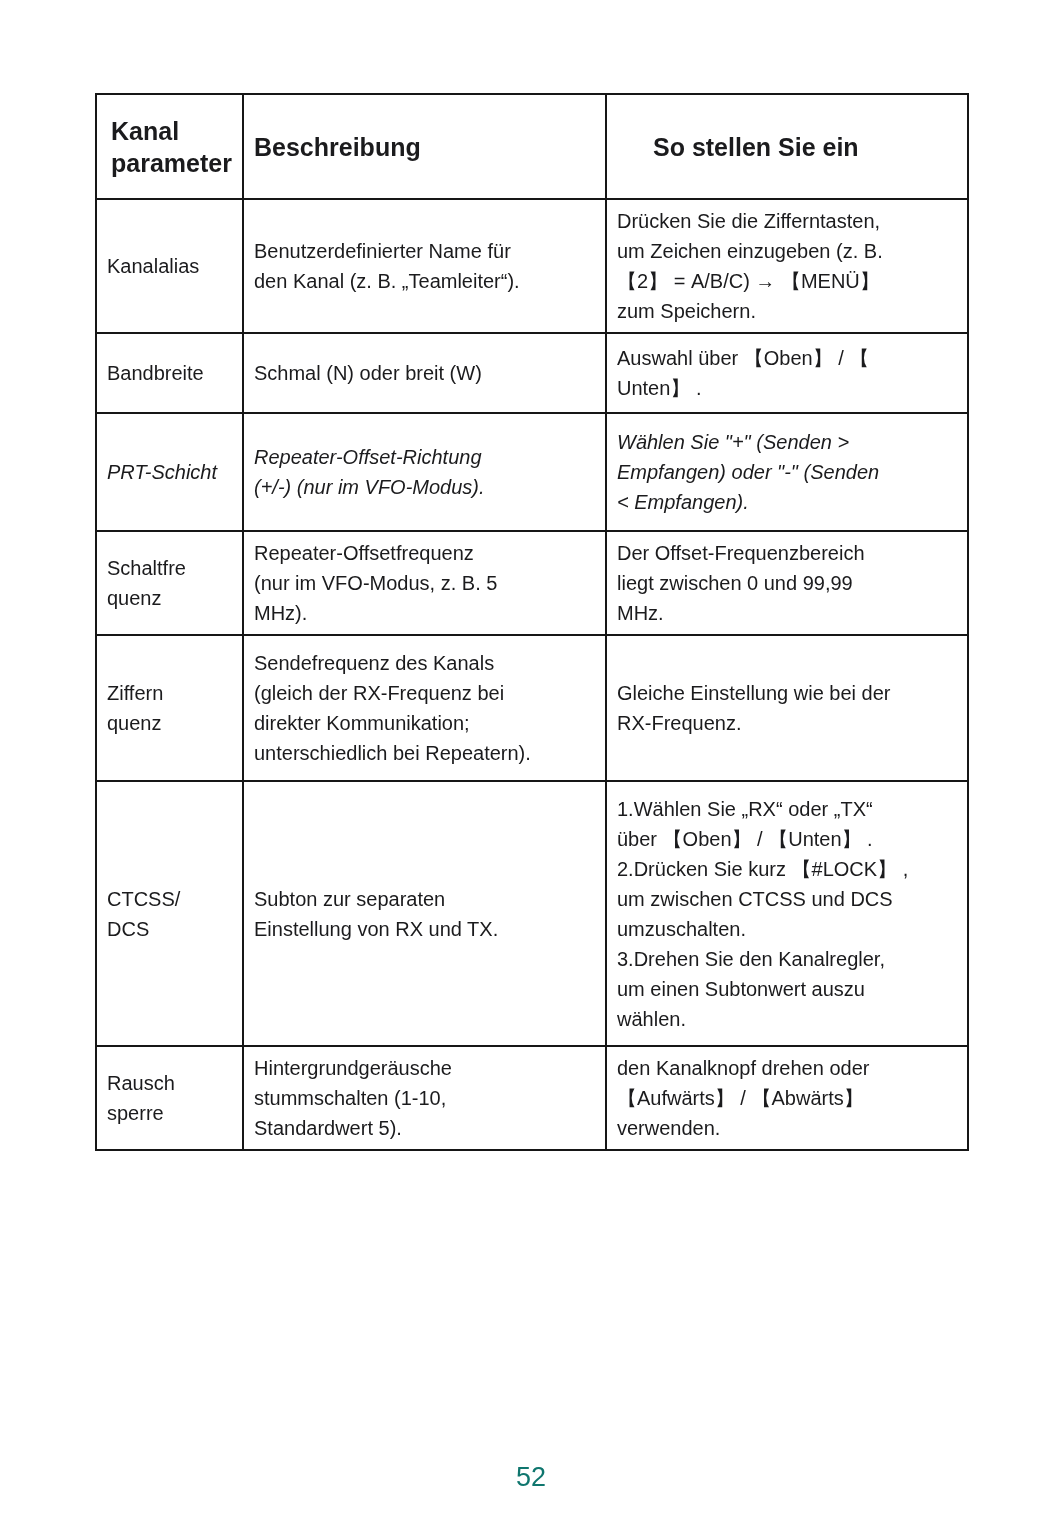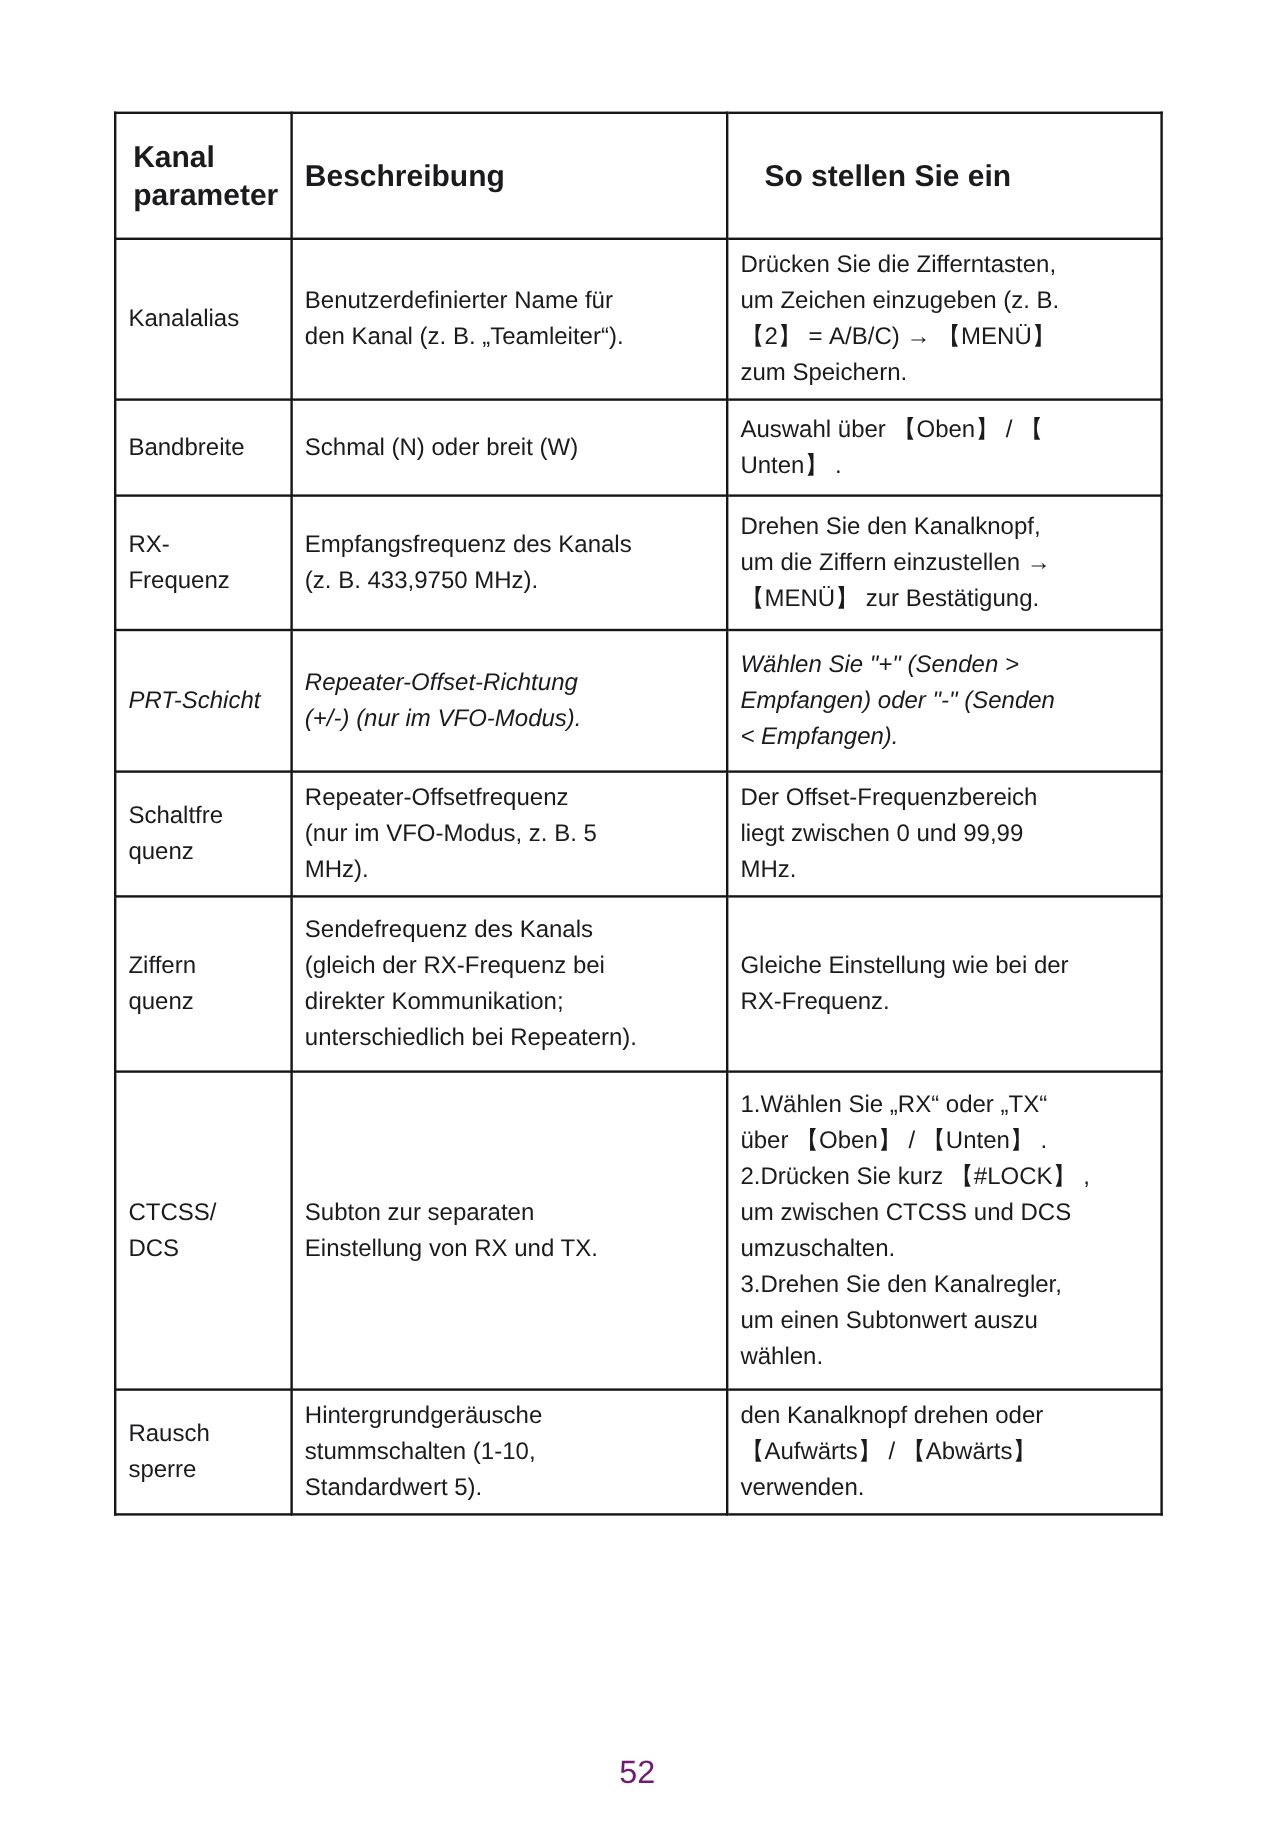--- a/index.html
+++ b/index.html
@@ -34,21 +34,21 @@
     font-size: 20px;
     line-height: 30px;
     padding: 6px 6px 6px 10px;
     overflow: hidden;
   }
   table.doc-table th {
     font-weight: bold;
     line-height: 32px;
     font-size: 25px;
   }
-  table.doc-table th.howto-head { padding-left: 30px; }
+  table.doc-table th.howto-head { padding-left: 46px; }
   table.doc-table th.param-head { padding-left: 14px; }
 
   
   tr.r-head  { height: 105px; }
   tr.r-0 { height: 130px; }
   tr.r-1 { height: 80px; margin-top: 30px; }
   tr.r-2 { height: 112px; }
   tr.r-3 { height: 118px; font-style: italic; }
   tr.r-4 { height: 91px; }
   tr.r-5 { height: 146px; }
@@ -56,21 +56,21 @@
   tr.r-7 { height: 101px; }
   tr.r-8 { height: 104px; }
 
   .page-number {
     position: absolute;
     top: 1462px;
     left: 0;
     width: 100%;
     text-align: center;
     font-size: 27px;
-    color: #701a75;
+    color: #0f766e;
   }
 </style>
 </head>
 <body>
 
 <table class="doc-table">
   <colgroup>
     <col class="c1">
       <col class="c2">
       <col class="c3">
@@ -93,29 +93,20 @@
 zum Speichern.</td>
     </tr>
 
     <tr class="r-1">
       <td>Bandbreite</td>
       <td>Schmal (N) oder breit (W)</td>
       <td>Auswahl über 【Oben】 / 【
 Unten】 .</td>
     </tr>
 
-    <tr class="r-2">
-      <td>RX-
-Frequenz</td>
-      <td>Empfangsfrequenz des Kanals
-(z. B. 433,9750 MHz).</td>
-      <td>Drehen Sie den Kanalknopf,
-um die Ziffern einzustellen →
- 【MENÜ】 zur Bestätigung.</td>
-    </tr>
 
     <tr class="r-3">
       <td>PRT-Schicht</td>
       <td>Repeater-Offset-Richtung
 (+/-) (nur im VFO-Modus).</td>
       <td>Wählen Sie "+" (Senden &gt;
 Empfangen) oder "-" (Senden
 &lt; Empfangen).</td>
     </tr>
 

